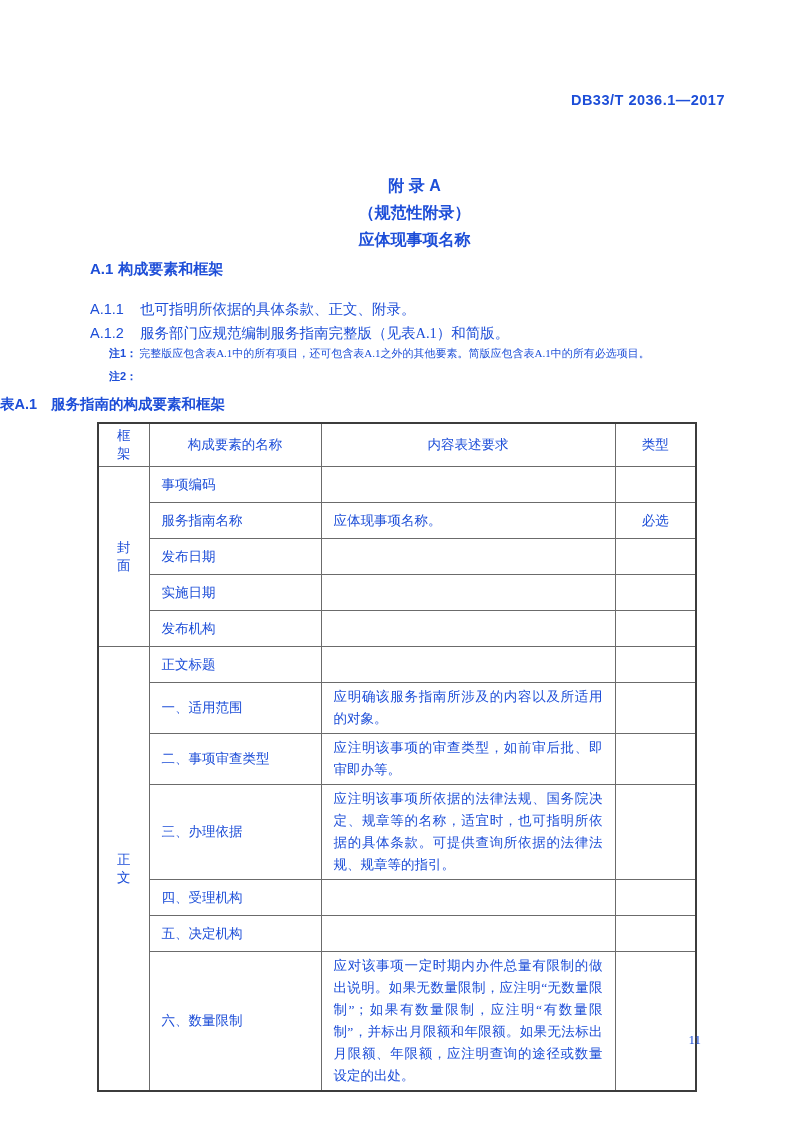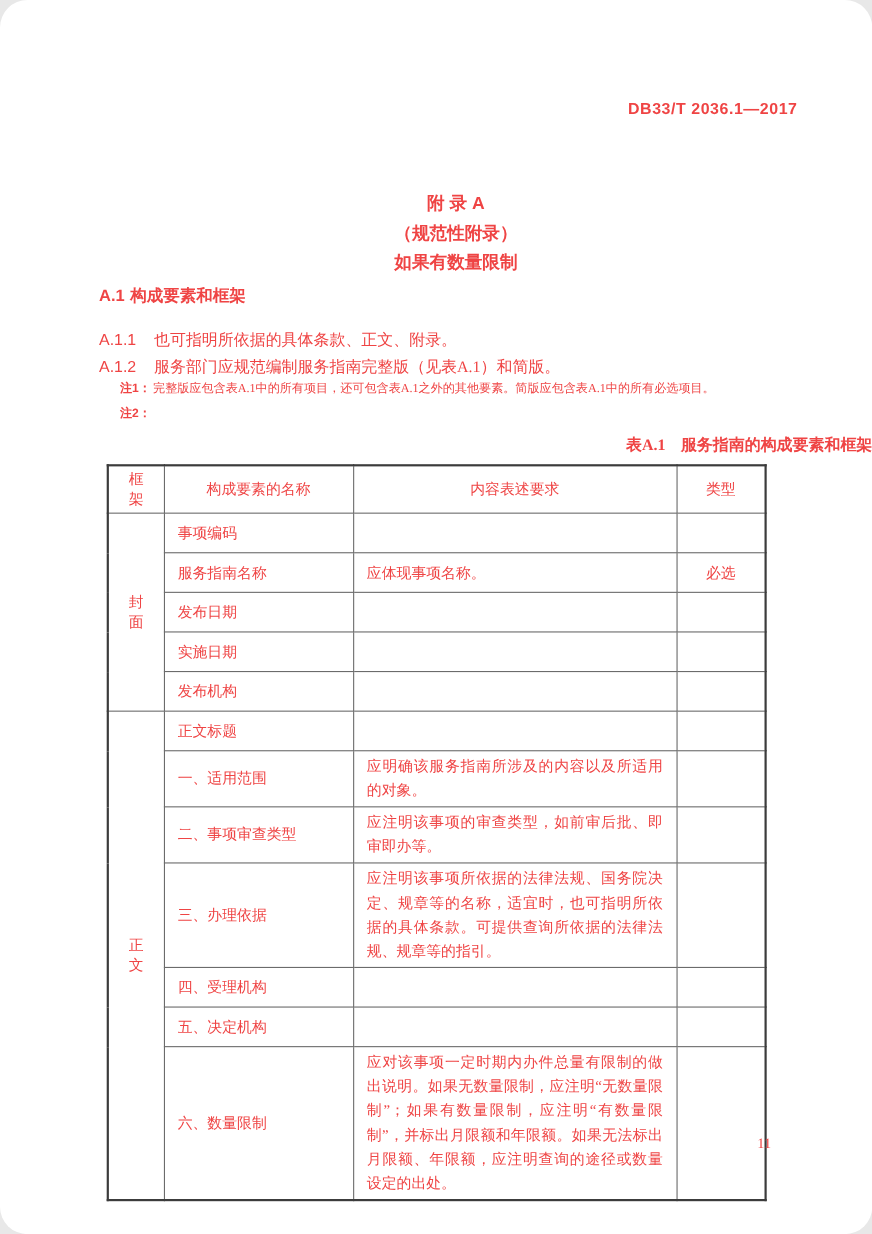--- a/index.html
+++ b/index.html
@@ -3,24 +3,23 @@
 <meta charset="utf-8">
 <style>
   * { margin: 0; padding: 0; box-sizing: border-box; }
   html, body { background: #e8e8e8; }
   .page {
     position: relative;
     width: 793px;
     height: 1122px;
     margin: 0 auto;
     background: #ffffff;
-    color: #ef4444;
+    color: #1d4ed8;
     font-family: "Liberation Serif", serif;
     overflow: hidden;
-    border-radius: 25px;
   }
   .doc-header {
     position: absolute;
     top: 92px;
     right: 68px;
     font-family: "Liberation Sans", sans-serif;
     font-weight: bold;
     font-size: 14.5px;
     letter-spacing: 0.5px;
   }
@@ -71,22 +70,22 @@
     white-space: nowrap;
     margin-right: 2px;
   }
   .note-1 { top: 345px; }
   .note-2 { top: 368px; }
   .tbl-caption {
     position: absolute;
     top: 395px;
     left: 0;
     width: 100%;
-    text-align: right;
-    font-family: Liberation Serif, serif;
+    text-align: left;
+    font-family: Liberation Sans, sans-serif;
     font-weight: bold;
     font-size: 14.5px;
   }
   .tbl-caption .cap-num { margin-right: 14px; }
   table.tbl {
     position: absolute;
     top: 422px;
     left: 97px;
     width: 598px;
     border-collapse: collapse;
@@ -118,21 +117,21 @@
 </head>
 <body>
 
 <div class="page">
 
   <div class="doc-header">DB33/T 2036.1—2017</div>
 
   <div class="title-block">
     <div>附  录  A</div>
     <div>（规范性附录）</div>
-    <div>如果有数量限制</div>
+    <div>应体现事项名称</div>
   </div>
 
   <div class="sec-heading">
     <span class="num">A.1</span><span>构成要素和框架</span>
   </div>
 
   <div class="clause clause-1">
     <span class="num">A.1.1</span><span>也可指明所依据的具体条款、正文、附录。</span>
   </div>
 

